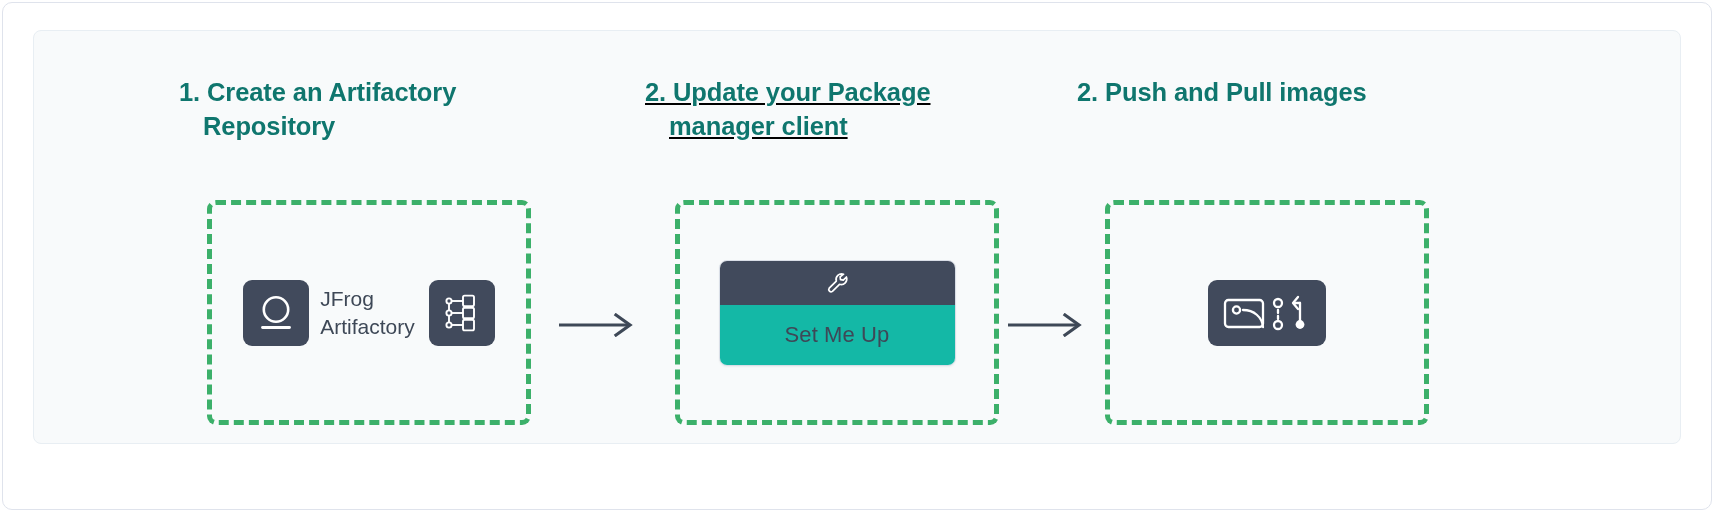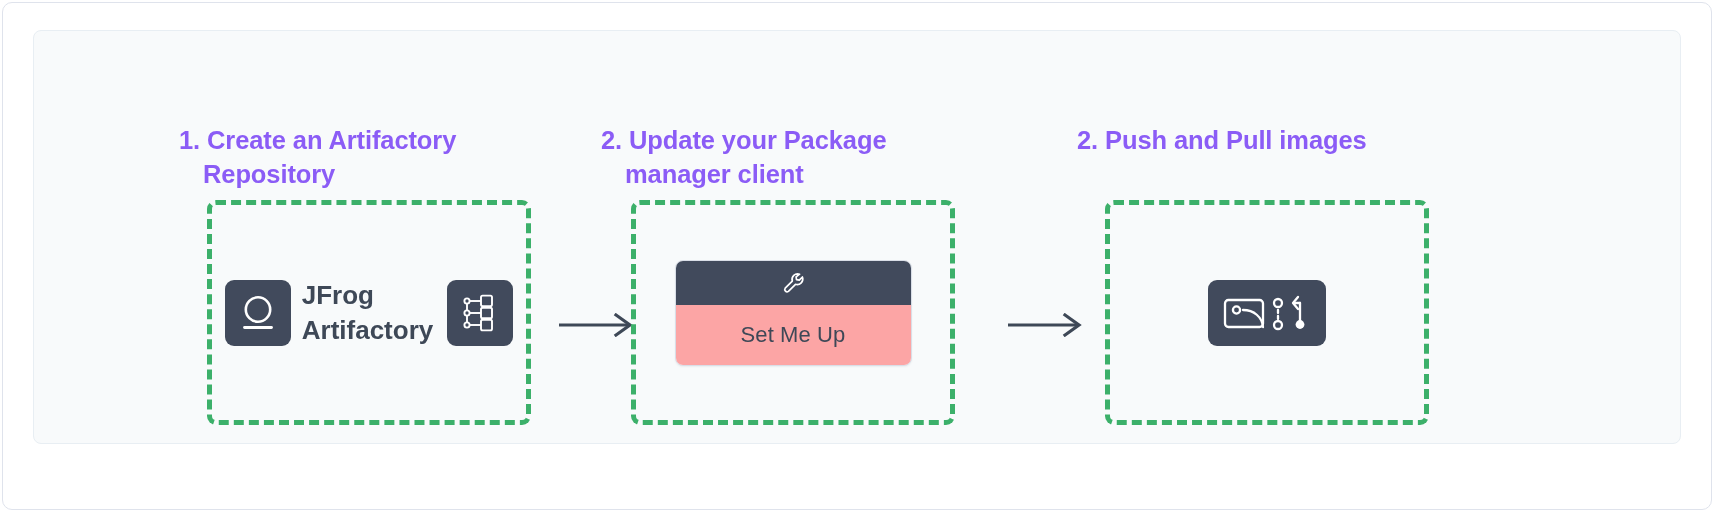--- a/index.html
+++ b/index.html
@@ -28,34 +28,33 @@
     box-sizing:border-box;
   }
 
   
   .step{
     position:absolute;
     top:45px;
     width:370px;
   }
   .step-1{left:143px;}
-  .step-2{left:565px;}
+  .step-2{left:609px;text-decoration:underline;}
   .step-3{left:1041px;}
 
   .step-heading{
     font-size:25.5px;
     font-weight:bold;
-    color:#8b5cf6;
+    color:#0f766e;
     line-height:1.33;
     letter-spacing:-0.1px;
     padding-left:2px;
     white-space:pre-line;
     text-indent:-24px;
     margin-left:24px;
-    margin-top:48px;
   }
   .step-3 .step-heading{white-space:nowrap;}
 
   .dashed-box{
     position:absolute;
     width:324px;height:225px;
     border:5px dashed #3cb06a;
     border-radius:9px;
     box-sizing:border-box;
     display:flex;
@@ -86,22 +85,22 @@
   }
   .tile-sq{width:66px;height:66px;}
   .tile-wide{width:118px;height:66px;}
 
   .brand-row{
     display:flex;
     align-items:center;
     gap:0px;
   }
   .brand-text{
-    font-size:26px;
-    font-weight:bold;
+    font-size:21px;
+    font-weight:normal;
     color:#3e4857;
     line-height:1.31;
     margin:0 14px 0 11px;
     white-space:pre-line;
   }
 
   
   .smu-card{
     width:235px;
     border:1.5px solid #d9dee7;
@@ -112,21 +111,21 @@
   }
   .smu-head{
     height:44px;
     background:#414a5c;
     display:flex;
     align-items:center;
     justify-content:center;
   }
   .smu-body{
     height:60px;
-    background:#fca5a5;
+    background:#14b8a6;
     display:flex;
     align-items:center;
     justify-content:center;
     text-align:center;
   }
   .smu-label{
     font-size:22px;
     color:#3e4857;
     letter-spacing:.1px;
   }

